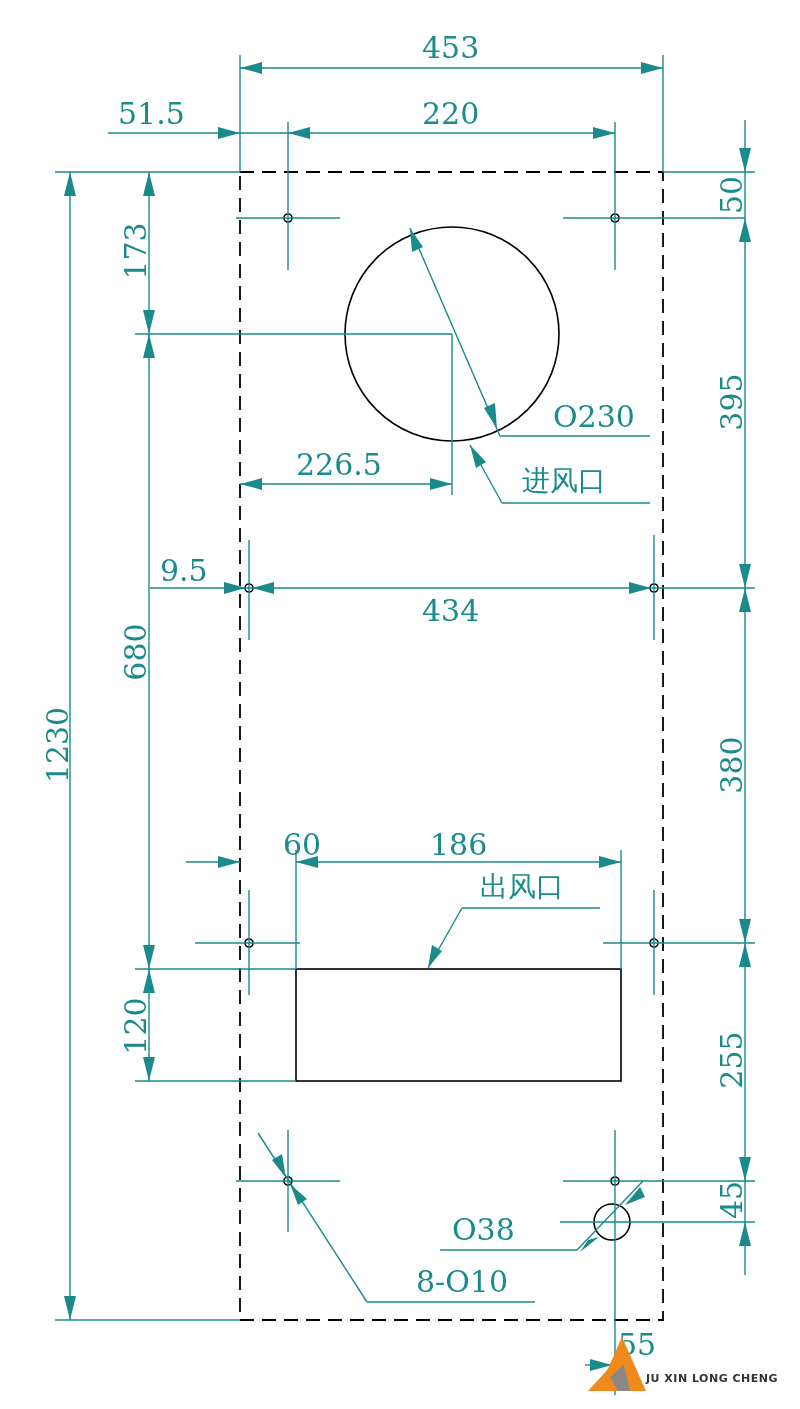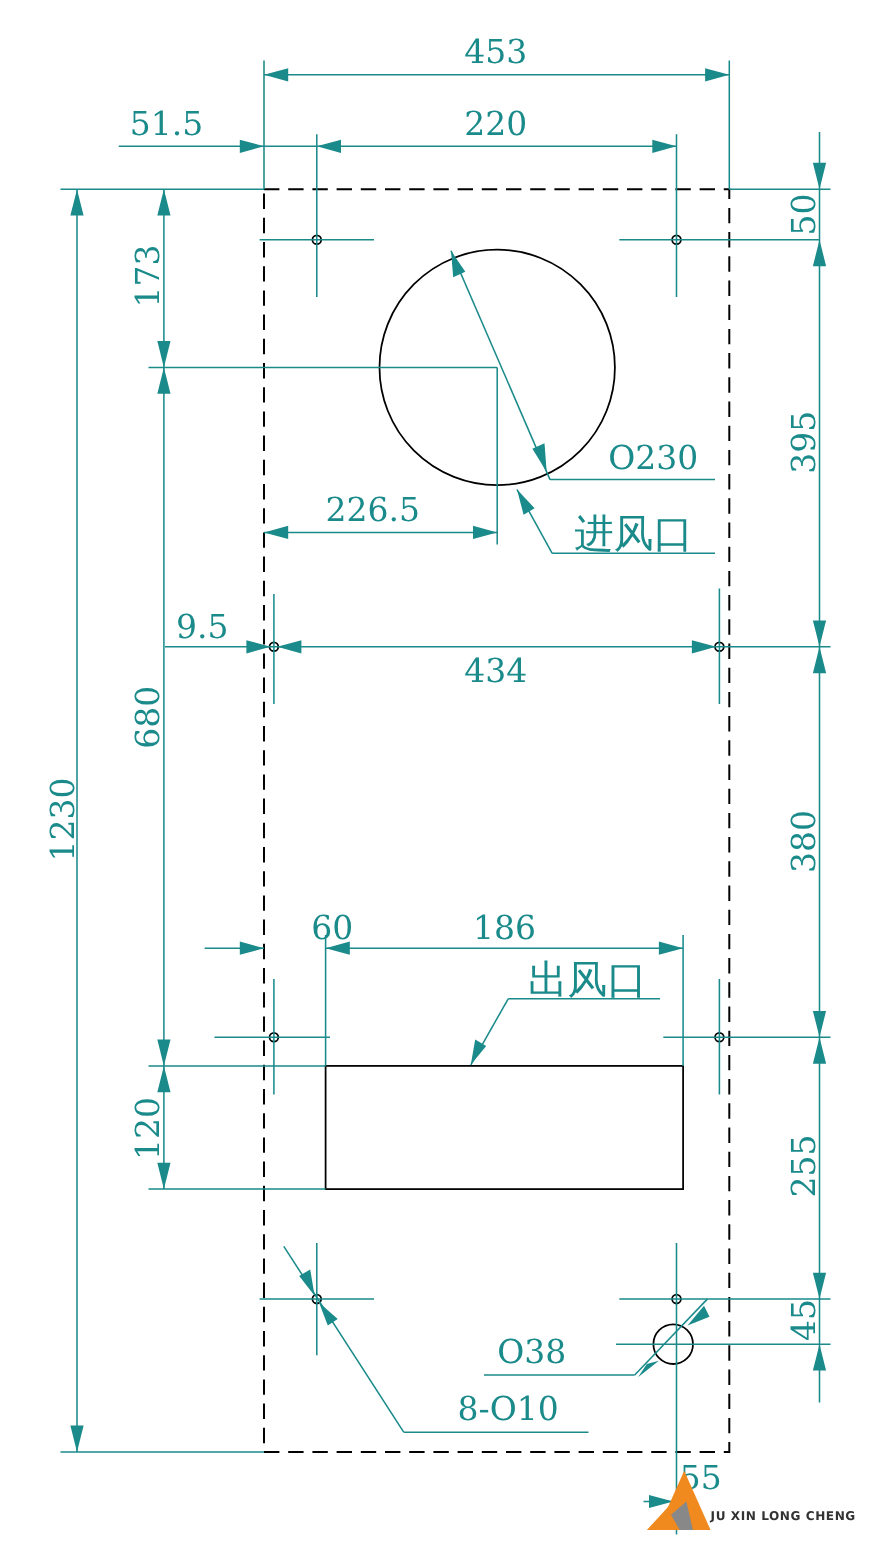--- a/index.html
+++ b/index.html
@@ -4,21 +4,21 @@
 <style>
   html, body { margin:0; padding:0; background:#ffffff; }
   #canvas { position:relative; width:800px; height:1409px; overflow:hidden; background:#fff;border-radius:13px; }
   svg { position:absolute; left:0; top:0; }
   .dim { stroke:#1a8a8a; stroke-width:1.4; fill:none; }
   .arrow { fill:#1a8a8a; stroke:none; }
   .obj { stroke:#000; stroke-width:1.6; fill:none; }
   .dash { stroke:#000; stroke-width:1.8; fill:none; stroke-dasharray:14 8; }
   .lbl { position:absolute; color:#1a8a8a; font-family:"DejaVu Serif", serif; font-size:30px; line-height:1; white-space:nowrap; }
   .rot { transform-origin:center center; transform:rotate(-90deg); }
-  .cn { font-family:Liberation Sans, sans-serif; font-size:36px; }
+  .cn { font-family:Liberation Sans, sans-serif; font-size:28px; }
   .logo { position:absolute; left:588px; top:1335px; width:200px; height:60px; }
   .logo-cn { position:absolute; left:58px; top:0; font-family:"DejaVu Sans", sans-serif; font-weight:bold; font-size:30px; color:#333; letter-spacing:2px; }
   .logo-en { position:absolute; left:58px; top:37px; font-family:"DejaVu Sans", sans-serif; font-weight:bold; font-size:11px; color:#333; letter-spacing:0.5px; }
 </style>
 </head>
 <body>
 
 <div id="canvas">
   <svg width="800" height="1409" viewBox="0 0 800 1409">
 

